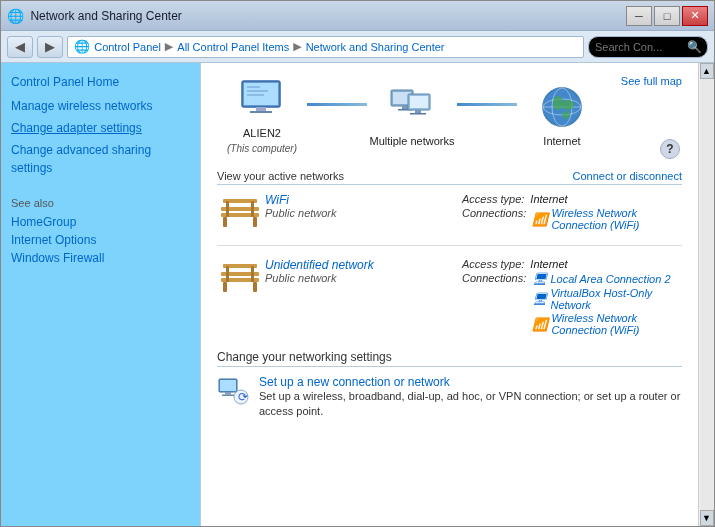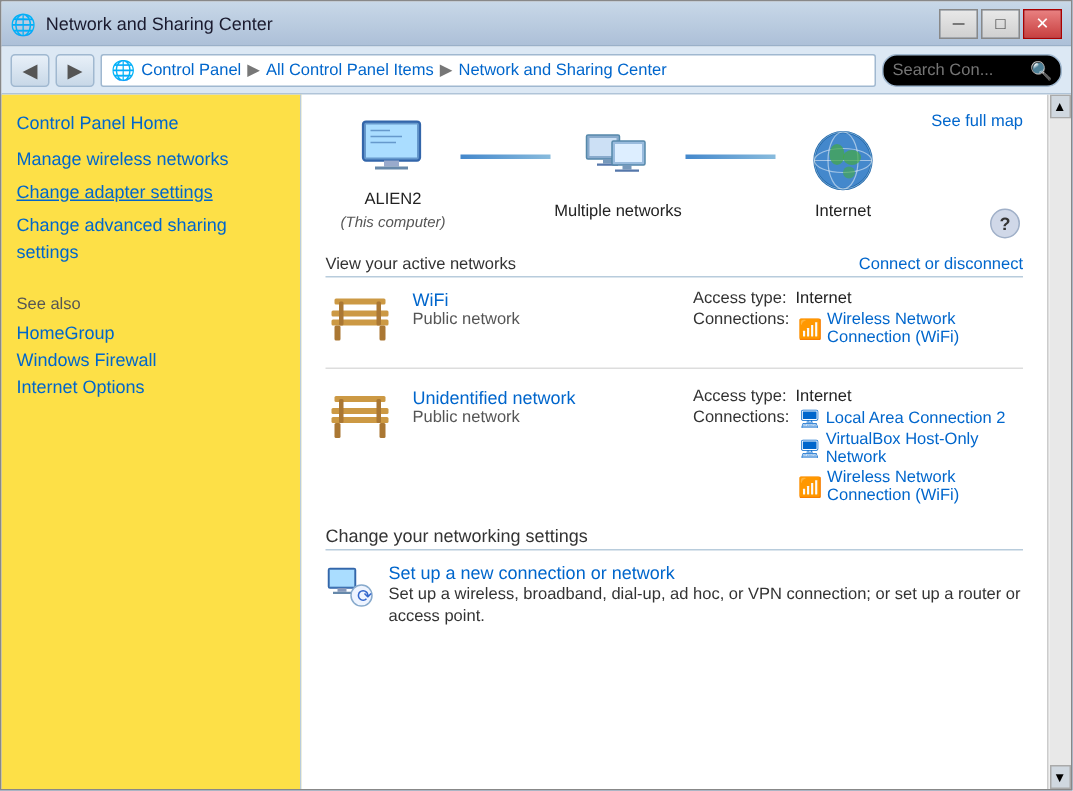--- a/index.html
+++ b/index.html
@@ -108,21 +108,21 @@
     }
     
     .main-layout {
       display: flex;
       flex: 1;
       overflow: hidden;
     }
     
     .sidebar {
       width: 200px;
-      background: #fde047;
+      background: #7dd3fc;
       border-right: 1px solid #b8ccdc;
       padding: 12px 10px;
       display: flex;
       flex-direction: column;
       gap: 4px;
     }
     .sidebar-title {
       font-size: 11px;
       font-weight: bold;
       color: #1a1a2e;
@@ -219,21 +219,21 @@
     .section-action {
       font-size: 11px;
       color: #0066cc;
       cursor: pointer;
     }
     
     .network-row {
       display: flex;
       align-items: flex-start;
       margin-bottom: 12px;
-      gap: 10px;
+      font-style: italic;
     }
     .bench-icon {
       width: 48px; height: 40px;
       flex-shrink: 0;
     }
     .network-info {
       flex: 1;
       display: flex;
       flex-direction: column;
     }
@@ -376,22 +376,22 @@
     <div class="sidebar">
       <div class="sidebar-title" style="color:#0066cc; cursor:pointer; font-weight:normal; font-size:12px;">Control Panel Home</div>
 
       <a class="sidebar-link">Manage wireless networks</a>
       <a class="sidebar-link active">Change adapter settings</a>
       <a class="sidebar-link">Change advanced sharing settings</a>
 
       <div class="sidebar-section">
         <div class="sidebar-section-title">See also</div>
         <a class="sidebar-link">HomeGroup</a>
+        <a class="sidebar-link">Internet Options</a>
         <a class="sidebar-link">Windows Firewall</a>
-        <a class="sidebar-link">Internet Options</a>
       </div>
     </div>
 
     <div class="content">
 
       <div class="help-btn">?</div>
 
 
       <div class="network-map">
         <div class="network-node">

